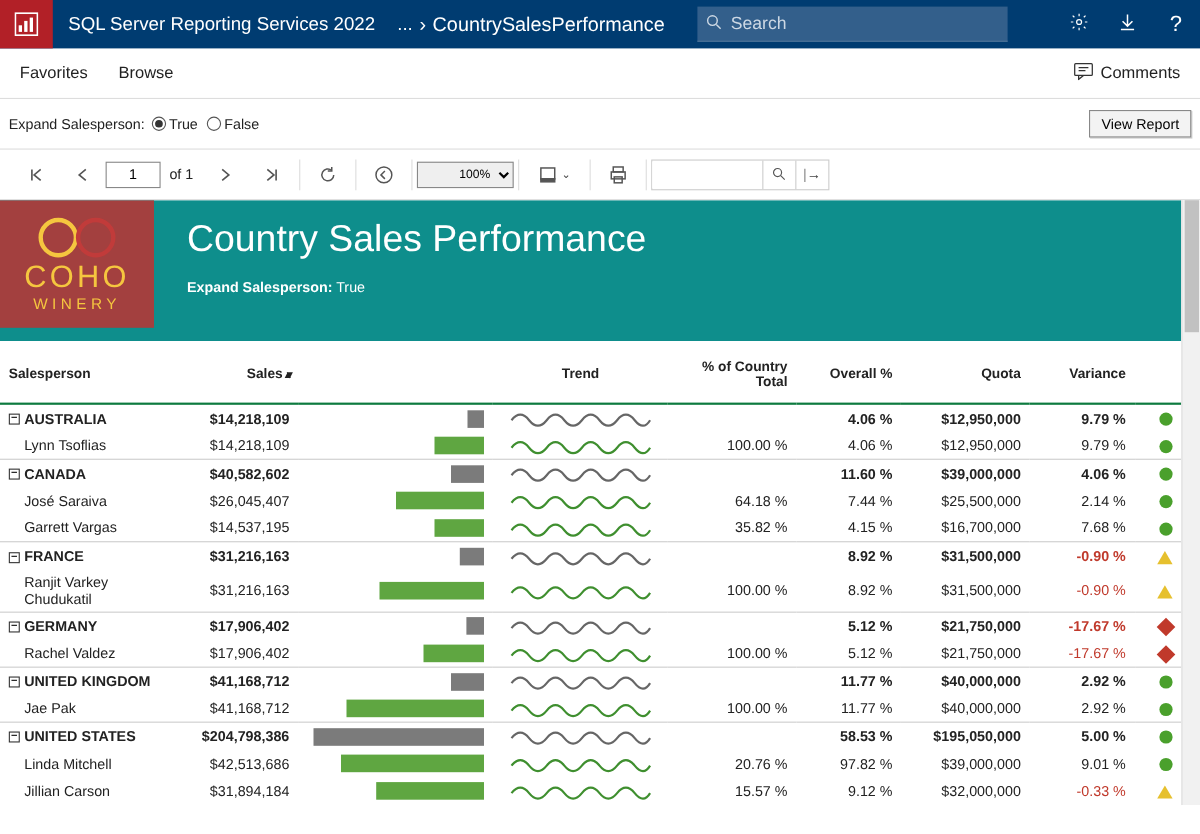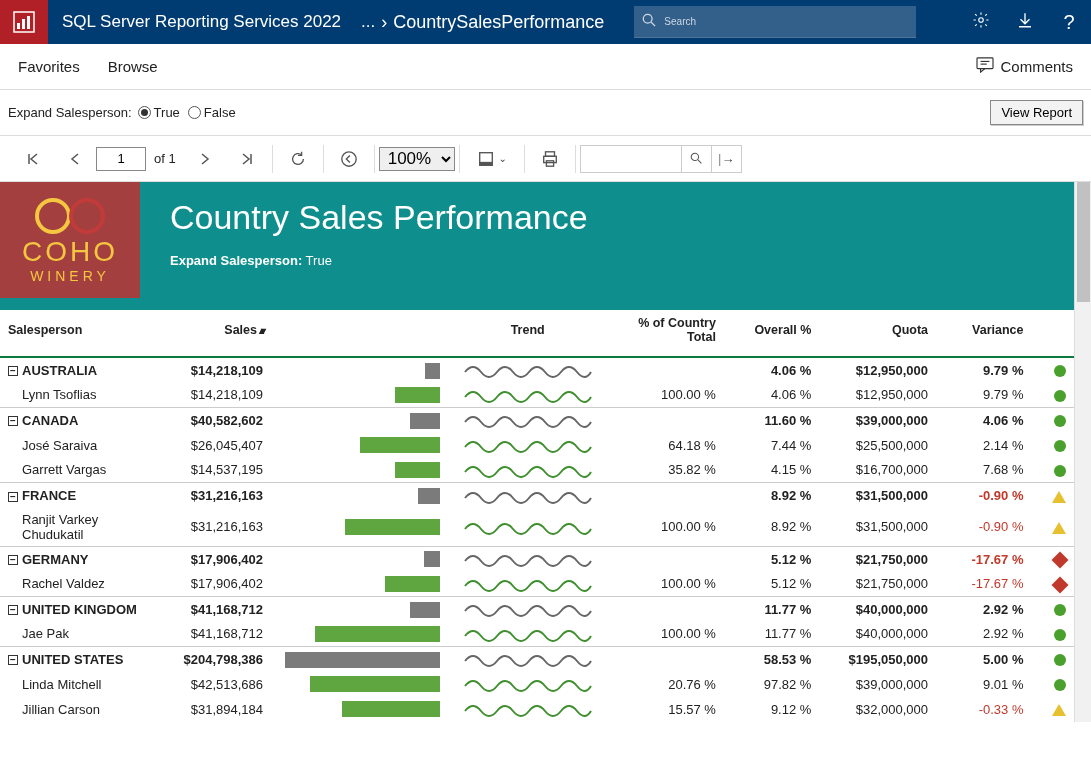--- a/index.html
+++ b/index.html
@@ -7,21 +7,21 @@
   
   
   .topbar { background: #003c71; color: #fff; height: 44px; display: flex; align-items: center; }
   .logo-box { width: 48px; height: 44px; background: #b22027; display: flex; align-items: center; justify-content: center; }
   .brand { font-size: 17px; margin-left: 14px; white-space: nowrap; }
   .bc-dots { margin-left: 20px; font-size: 17px; }
   .bc-sep { margin: 0 6px; font-size: 18px; }
   .bc-name { font-size: 18px; }
   .searchbox { margin-left: 30px; background: #335f8b; height: 32px; display: flex; align-items: center; width: 282px; color: #cdd8e4; border-bottom:1px solid #4d749a;}
   .searchbox span.icon { margin: 0 8px; }
-  .searchbox input { background: transparent; border: none; color: #fff; font-size: 10px; outline: none; width: 220px; }
+  .searchbox input { background: transparent; border: none; color: #fff; font-size: 16px; outline: none; width: 220px; }
   .searchbox input::placeholder { color: #cdd8e4; }
   .top-actions { margin-left: auto; display: flex; }
   .top-actions .act { width: 44px; height: 44px; display: flex; align-items: center; justify-content: center; font-size: 18px; cursor: pointer; }
 
   
   .navtabs { height: 46px; border-bottom: 1px solid #ddd; display: flex; align-items: center; padding: 14px 18px; font-size: 15px; }
   .navtab { margin-right: 28px; cursor: pointer; }
   .comments { margin-left: auto; display: flex; align-items: center; gap: 6px; cursor: pointer; font-size:15px;}
 
   
@@ -31,21 +31,21 @@
   .radio-dot { width: 13px; height: 13px; border: 1px solid #555; border-radius: 50%; margin-right: 3px; display: flex; align-items: center; justify-content: center; }
   .radio-dot.sel::after { content: ""; width: 7px; height: 7px; background: #333; border-radius: 50%; }
   .viewreport { margin-left: auto; border: 1px solid #888; background: #f3f3f3; padding: 4px 10px; font-size: 13px; cursor: pointer; box-shadow: 1px 1px 0 #ccc;}
 
   
   .toolbar { height: 46px; display: flex; align-items: center; border-bottom: 1px solid #ddd; padding: 0 12px; gap: 0; }
   .tbtn { width: 42px; height: 46px; display: flex; align-items: center; justify-content: center; color: #444; cursor: pointer; }
   .tsep { width: 1px; height: 28px; background: #ddd; margin: 0 4px; }
   .pagebox { width: 50px; height: 24px; border: 1px solid #888; text-align: center; font-size: 13px; }
   .of { margin: 0 8px; text-align: right; }
-  .zoom { width: 76px; height: 24px; border: 1px solid #888; font-size: 17px; padding: 0 4px; }
+  .zoom { width: 88px; height: 24px; border: 1px solid #888; font-size: 11px; padding: 0 4px; text-align: right; }
   .findgroup { display: flex; align-items: center; border:1px solid #ccc; height:28px;}
   .findgroup input{border:none; width:100px; height:24px; outline:none; padding:0 4px;}
   .findgroup .fbtn{width:30px; display:flex;align-items:center;justify-content:center;border-left:1px solid #ccc;height:26px;cursor:pointer;font-size:13px;color:#444;}
 
   
   .reportwrap { display:flex; }
   .report { flex:1; overflow:hidden; }
   .vscroll { width:17px; background:#f1f1f1; border-left:1px solid #ddd; position:relative; }
   .vscroll .thumb{ position:absolute; top:0; left:2px; width:13px; height:120px; background:#c1c1c1; border-radius:0;}
   
@@ -54,21 +54,21 @@
   .coho-logo .rings{height:40px;}
   .coho-logo .txt1{color:#f5c63f; font-size:28px; letter-spacing:3px; font-weight:300;}
   .coho-logo .txt2{color:#f5c63f; font-size:14px; letter-spacing:4px;}
   .titleblock { padding: 16px 0 0 30px; }
   .titleblock h1 { font-weight: 300; font-size: 34px; margin-bottom: 16px; }
   .subparam { font-size: 13px; }
   .subparam b { font-weight: 600; }
 
   
   .rtable { width: 100%; border-collapse: collapse; font-size: 13px; }
-  .rtable th { text-align: right; font-weight: 600; padding: 6px 8px 12px 8px; border-bottom: 2px solid #0d7a3f; font-size:12.5px;}
+  .rtable th { text-align: right; font-weight: 600; padding: 16px 8px 12px 8px; border-bottom: 2px solid #0d7a3f; font-size:12.5px;}
   .rtable th.left { text-align: left; }
   .rtable td { padding: 4px 8px; text-align: right; border:none; vertical-align:middle; height:25px;}
   .rtable td.left { text-align: left; }
   .grp td { font-weight: 700; border-top: 1px solid #ccc; }
   .grp:first-of-type td{border-top:none;}
   .indent { padding-left: 22px !important; font-weight:400;}
   .expander { display:inline-block; width:10px; height:10px; border:1px solid #333; font-size:10px; line-height:8px; text-align:center; margin-right:4px; vertical-align:middle; cursor:pointer;}
   .bar-cell { text-align:left; padding-left:4px !important; }
   .bar { height: 16px; display:inline-block; vertical-align:middle;}
   .bar.grey { background:#7b7b7b; }

